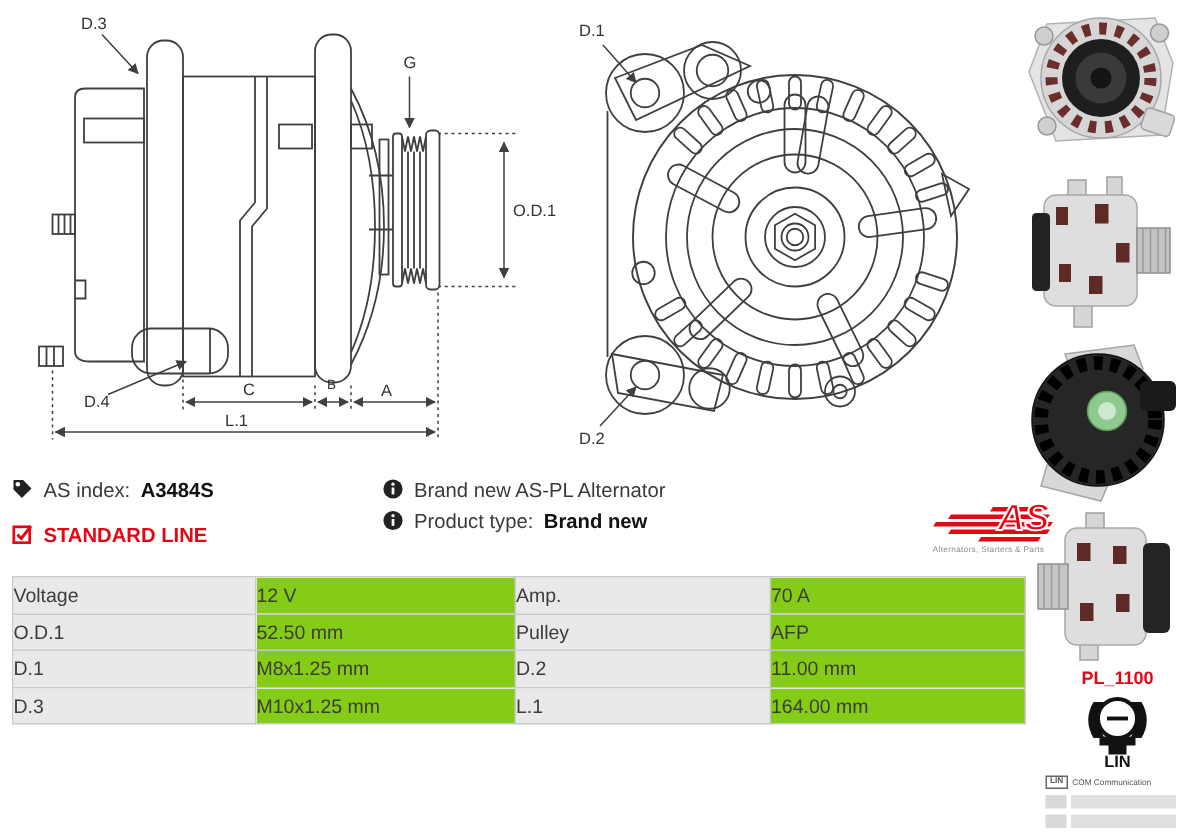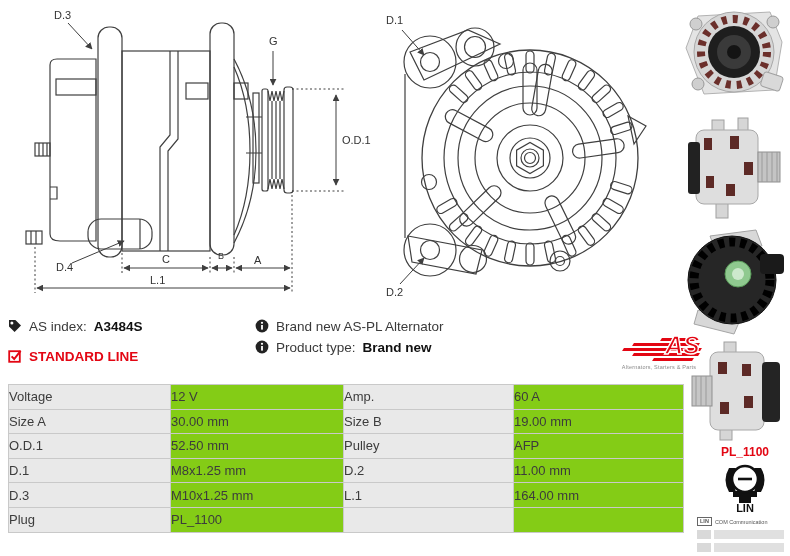--- a/index.html
+++ b/index.html
@@ -296,52 +296,40 @@
         <col style="width:162px">
         <col style="width:173px">
         <col style="width:170px">
         <col style="width:170px">
       </colgroup>
     <tbody>
       <tr>
         <td class="lab">Voltage</td>
         <td class="val">12 V</td>
         <td class="lab">Amp.</td>
-        <td class="val">60 A</td>
-      </tr>
-      <tr>
-        <td class="lab">Size A</td>
-        <td class="val">30.00 mm</td>
-        <td class="lab">Size B</td>
-        <td class="val">19.00 mm</td>
+        <td class="val">70 A</td>
       </tr>
       <tr>
         <td class="lab">O.D.1</td>
         <td class="val">52.50 mm</td>
         <td class="lab">Pulley</td>
         <td class="val">AFP</td>
       </tr>
       <tr>
         <td class="lab">D.1</td>
         <td class="val">M8x1.25 mm</td>
         <td class="lab">D.2</td>
         <td class="val">11.00 mm</td>
       </tr>
       <tr>
         <td class="lab">D.3</td>
         <td class="val">M10x1.25 mm</td>
         <td class="lab">L.1</td>
         <td class="val">164.00 mm</td>
       </tr>
-      <tr>
-        <td class="lab">Plug</td>
-        <td class="val">PL_1100</td>
-        <td class="lab"></td>
-        <td class="val"></td>
-      </tr>
     </tbody>
   </table>
 
   <div class="plug-name">PL_1100</div>
 
   <svg class="abs" style="left:716px;top:460px;" width="58" height="44" viewBox="0 0 58 44">
     <path d="M13,8 q-7,12 0,24 l7,0 q-5,-12 0,-24 z" fill="#111"></path>
     <path d="M45,8 q7,12 0,24 l-7,0 q5,-12 0,-24 z" fill="#111"></path>
     <path d="M17,31 h24 v6 h-6 v6 h-12 v-6 h-6 z" fill="#111"></path>
     <circle cx="29" cy="19" r="13" fill="#fff" stroke="#111" stroke-width="2.6"></circle>

